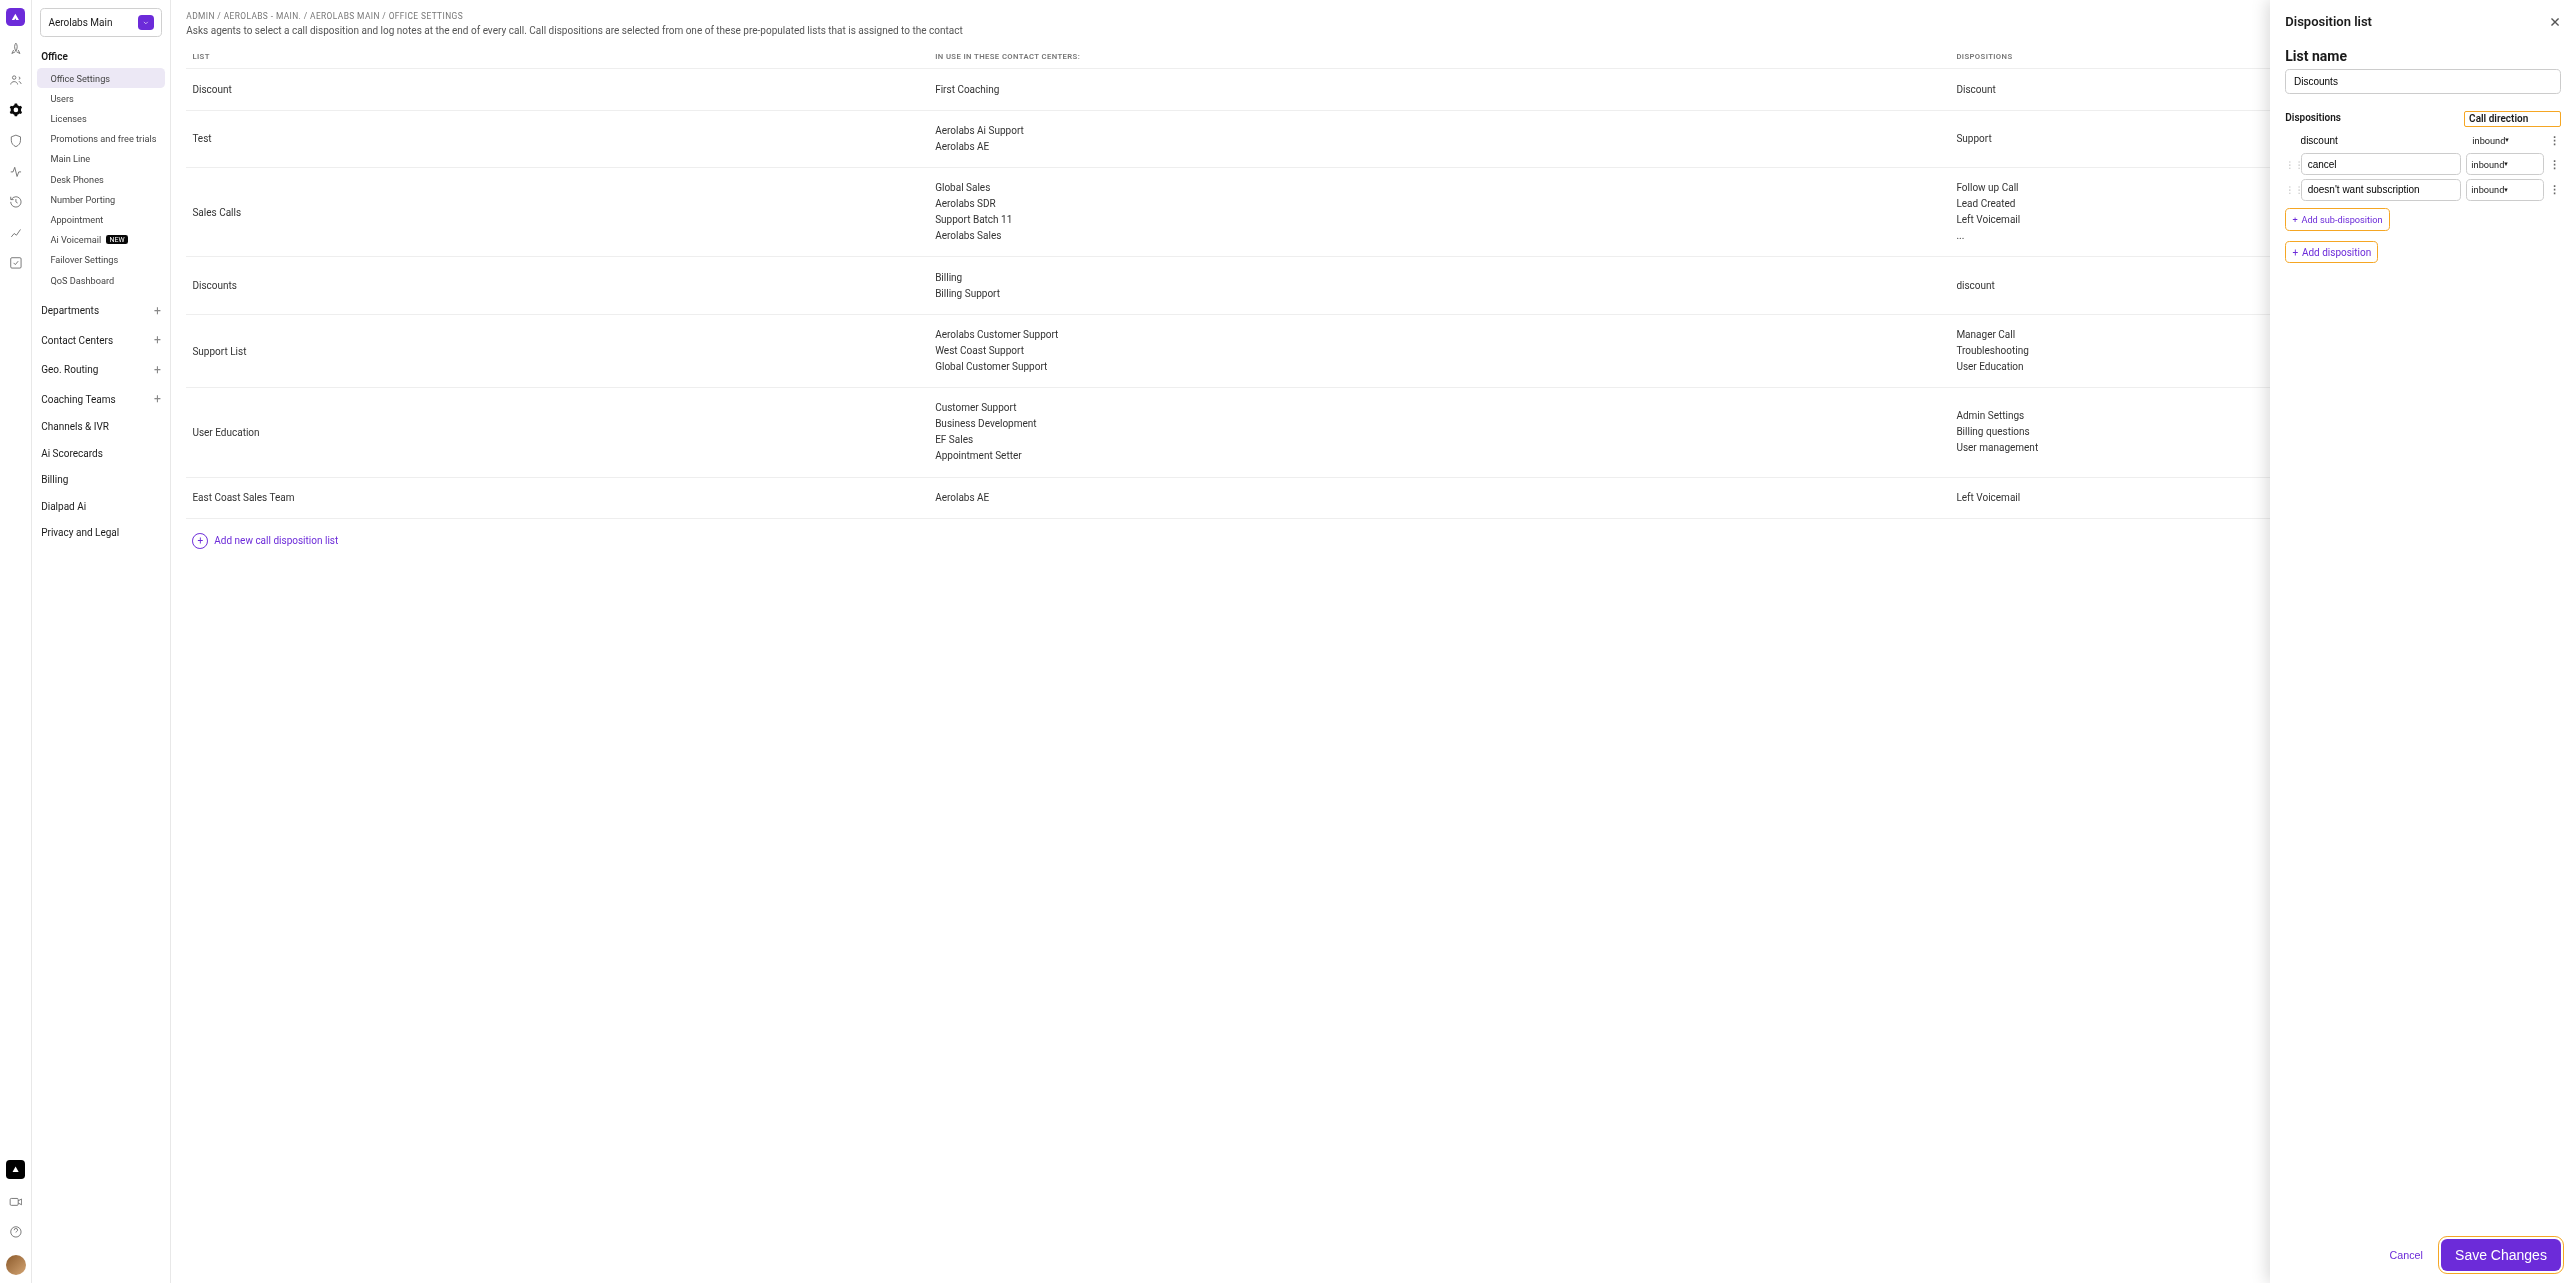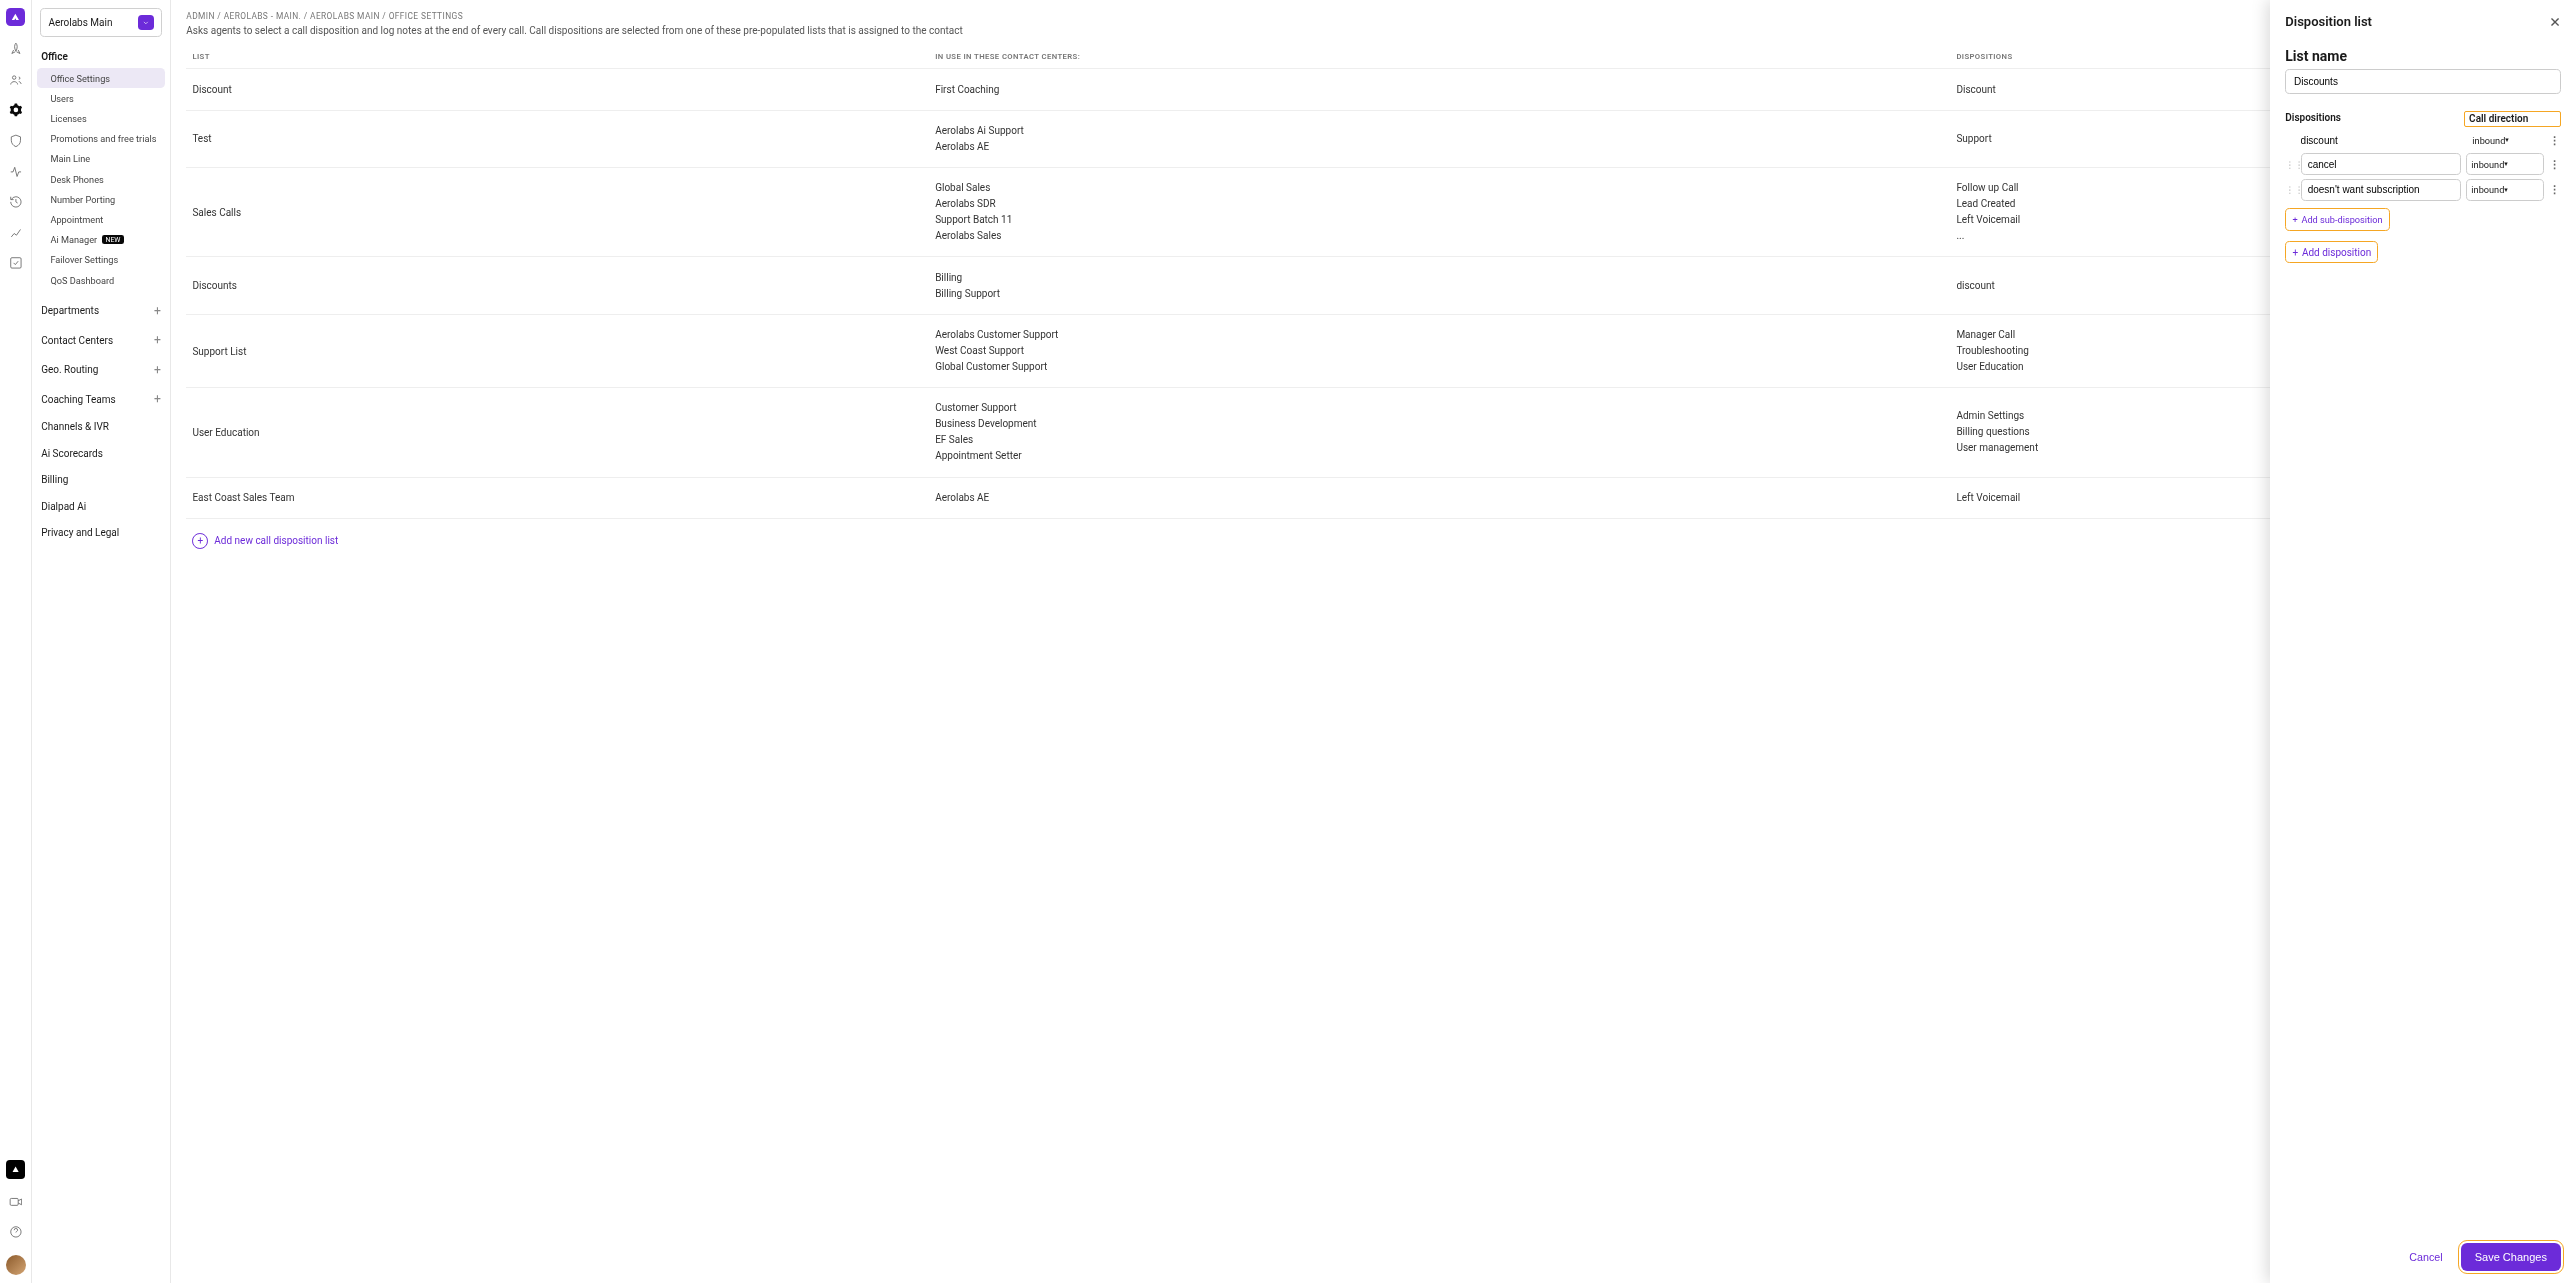--- a/index.html
+++ b/index.html
@@ -50,21 +50,21 @@
 .disp-row .grip{width:10.7px;color:#aaa;cursor:grab;font-size:9.2px;text-align:center}
 .disp-row input[type=text]{flex:1;border:0.8px solid #ccc;border-radius:4.6px;padding:4.6px 6.1px;font-size:10px;min-width:0}
 .disp-row .sel{width:67px;border:0.8px solid #ccc;border-radius:4.6px;padding:4.6px 4.6px;font-size:9.2px;display:flex;align-items:center;cursor:pointer}
 .disp-row .more{width:12.2px;text-align:center;color:#666;cursor:pointer;font-weight:700}
 .disp-row.first input[type=text]{border:none;padding-left:0}
 .disp-row.first .sel{border:none}
 .addlink{display:inline-flex;align-items:center;gap:3.8px;color:#6c2bd9;font-size:9.2px;padding:4.6px 6.1px;cursor:pointer;border:1.5px solid #f5a623;border-radius:4.6px;margin-top:4.6px}
 .addlink.pl{font-size:10px;margin-top:10.7px}
 .panel-ft{padding:12.2px 15.3px;display:flex;justify-content:flex-end;gap:7.7px;align-items:center}
 .btn-cancel{background:none;border:none;color:#6c2bd9;font-size:10.7px;cursor:pointer;padding:6.9px 10.7px}
-.btn-save{background:#6c2bd9;color:#fff;border:none;border-radius:6.1px;padding:7.7px 13.8px;font-size:11px;cursor:pointer;outline:1.5px solid #f5a623;outline-offset:2.3px}
+.btn-save{background:#6c2bd9;color:#fff;border:none;border-radius:6.1px;padding:7.7px 13.8px;font-size:14px;cursor:pointer;outline:1.5px solid #f5a623;outline-offset:2.3px}
 </style>
 </head>
 <body>
 
 <div class="app">
   <div class="rail">
     <div class="logo">
         <svg viewBox="0 0 24 24">
           <path d="M4 18 L12 4 L20 18 L14 18 L12 14 L10 18 Z"></path>
         </svg>
@@ -161,21 +161,21 @@
         <div class="sub">
           <span>Desk Phones</span>
         </div>
         <div class="sub">
           <span>Number Porting</span>
         </div>
         <div class="sub">
           <span>Appointment</span>
         </div>
         <div class="sub">
-          <span>Ai Manager</span>
+          <span>Ai Voicemail</span>
           <span class="badge">NEW</span>
         </div>
         <div class="sub">
           <span>Failover Settings</span>
         </div>
         <div class="sub">
           <span>QoS Dashboard</span>
         </div>
       </div>
     <div id="sb-nav" style="margin-top:6.1px">

